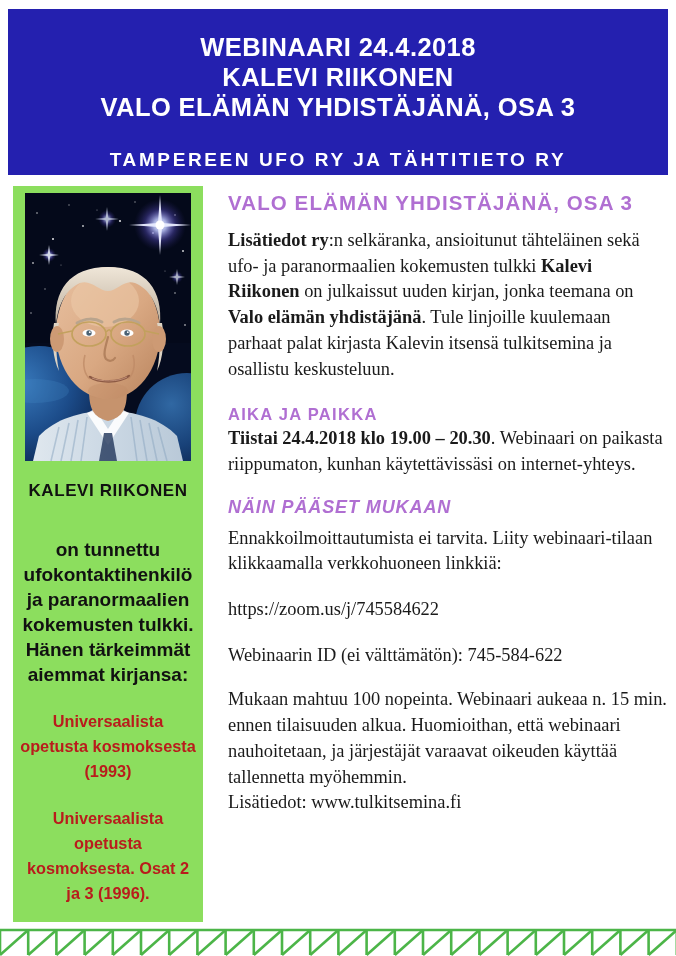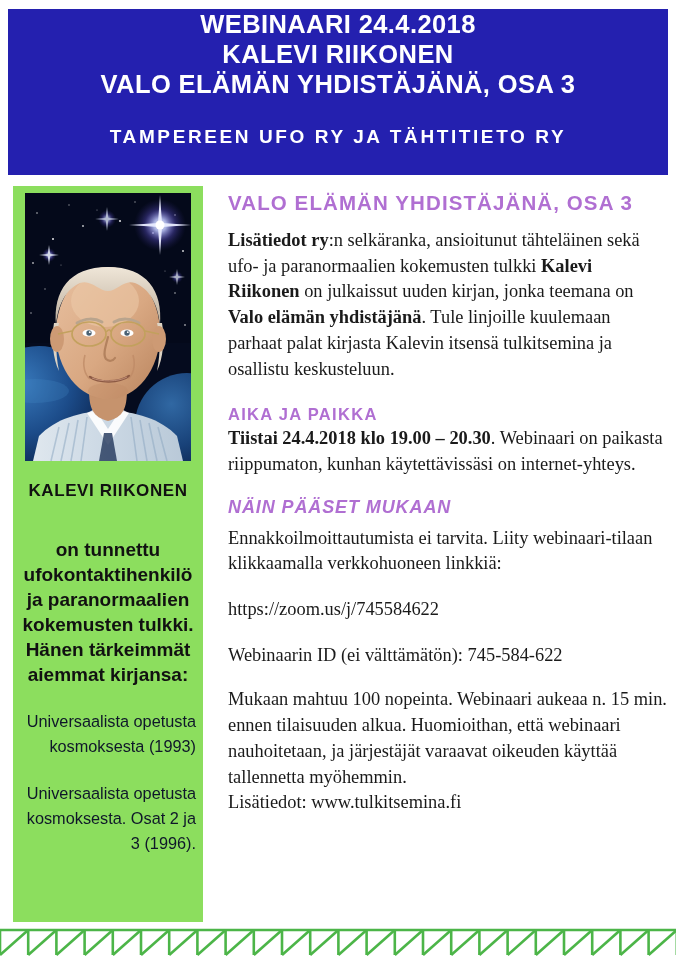--- a/index.html
+++ b/index.html
@@ -22,20 +22,21 @@
     left: 8px;
     top: 9px;
     width: 660px;
     height: 166px;
     background: #2420AF;
     box-sizing: border-box;
     display: flex;
     flex-direction: column;
     align-items: center;
     justify-content: flex-start;
+    padding-top: 23px;
   }
   .header-line {
     color: #ffffff;
     font-family: "Liberation Sans", sans-serif;
     font-weight: bold;
     font-size: 25.5px;
     letter-spacing: 0.4px;
     line-height: 30px;
     text-align: center;
     white-space: nowrap;
@@ -90,25 +91,25 @@
     font-weight: bold;
     font-size: 19px;
     line-height: 25px;
     color: #111111;
     text-align: center;
   }
   .side-book {
     margin-top: 22px;
     width: 176px;
     font-family: "Liberation Sans", sans-serif;
-    font-weight: normal;
+    font-weight: bold;
     font-size: 16.3px;
     line-height: 25px;
-    color: #0f172a;
-    text-align: right;
+    color: #b91c1c;
+    text-align: center;
   }
 
   
   .content {
     position: absolute;
     left: 228px;
     top: 191px;
     width: 440px;
   }
   .sec-title {

